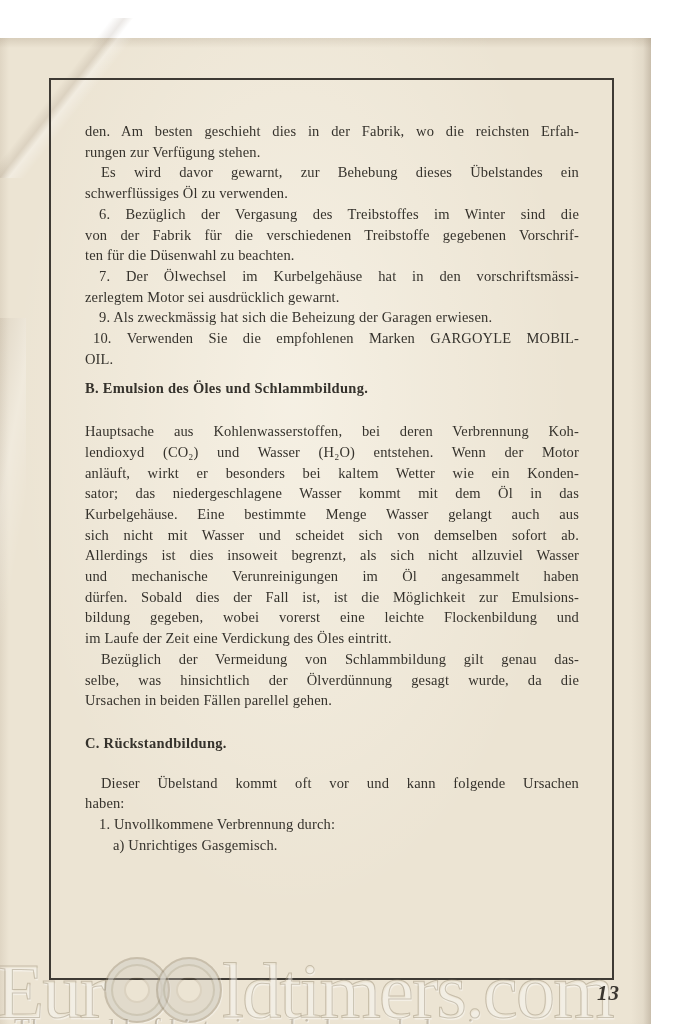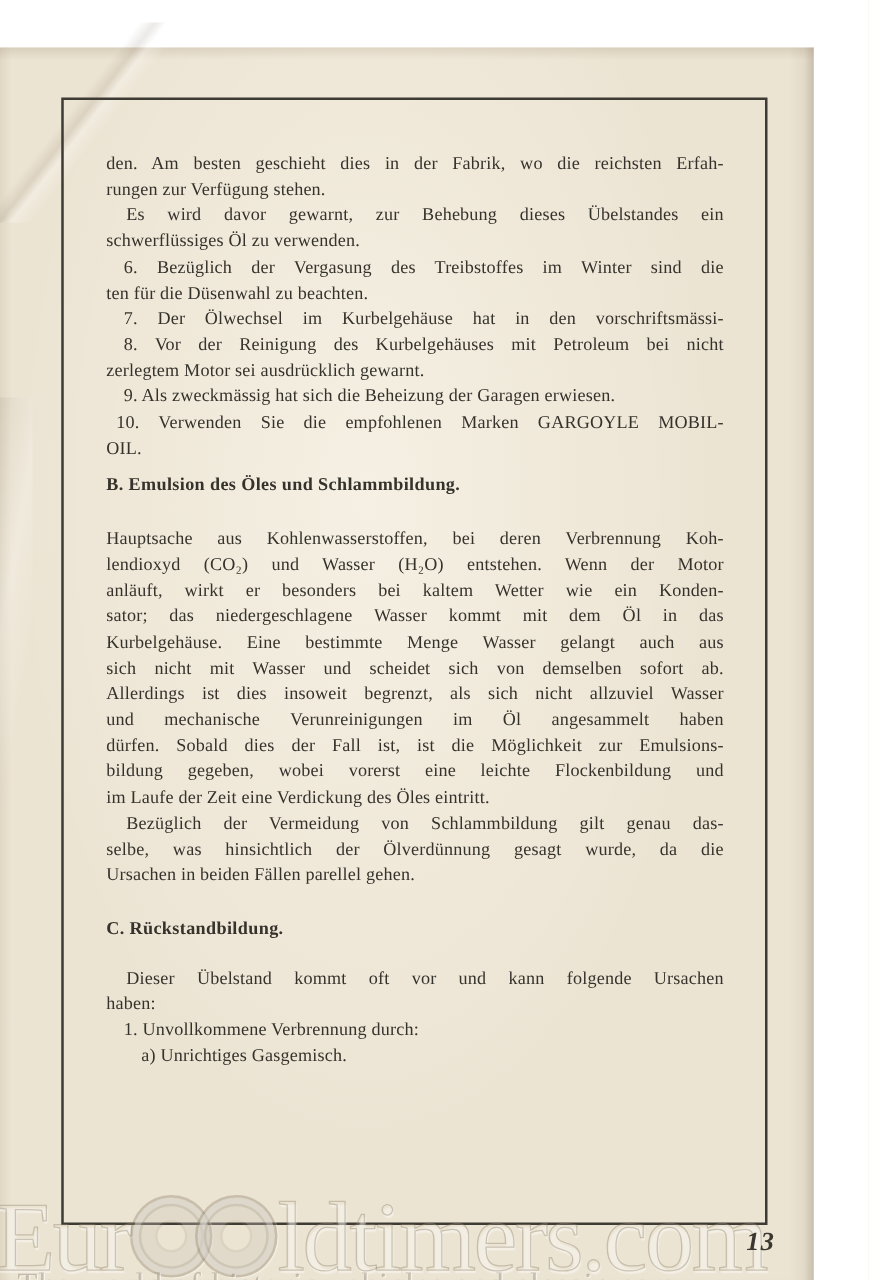--- a/index.html
+++ b/index.html
@@ -55,23 +55,23 @@
   <div class="crease-left"></div>
 
   <div class="frame"></div>
 
   <div class="body-text">
       <div class="line">den. Am besten geschieht dies in der Fabrik, wo die reichsten Erfah-</div>
       <div class="line last">rungen zur Verfügung stehen.</div>
       <div class="line" style="text-indent: 16px;">Es wird davor gewarnt, zur Behebung dieses Übelstandes ein</div>
       <div class="line last">schwerflüssiges Öl zu verwenden.</div>
       <div class="line" style="text-indent: 14px;">6. Bezüglich der Vergasung des Treibstoffes im Winter sind die</div>
+      <div class="line">von der Fabrik für die verschiedenen Treibstoffe gegebenen Vorschrif-</div>
       <div class="line last">ten für die Düsenwahl zu beachten.</div>
       <div class="line" style="text-indent: 14px;">7. Der Ölwechsel im Kurbelgehäuse hat in den vorschriftsmässi-</div>
-      <div class="line" style="text-indent: 14px;">8. Vor der Reinigung des Kurbelgehäuses mit Petroleum bei nicht</div>
       <div class="line last">zerlegtem Motor sei ausdrücklich gewarnt.</div>
       <div class="line last" style="text-indent: 14px;">9. Als zweckmässig hat sich die Beheizung der Garagen erwiesen.</div>
       <div class="line" style="text-indent: 8px;">10. Verwenden Sie die empfohlenen Marken GARGOYLE MOBIL-</div>
       <div class="line last">OIL.</div>
       <div class="heading h-B">B. Emulsion des Öles und Schlammbildung.</div>
       <div class="line">Hauptsache aus Kohlenwasserstoffen, bei deren Verbrennung Koh-</div>
       <div class="line">lendioxyd (CO₂) und Wasser (H₂O) entstehen. Wenn der Motor</div>
       <div class="line">anläuft, wirkt er besonders bei kaltem Wetter wie ein Konden-</div>
       <div class="line">sator; das niedergeschlagene Wasser kommt mit dem Öl in das</div>
       <div class="line">Kurbelgehäuse. Eine bestimmte Menge Wasser gelangt auch aus</div>

